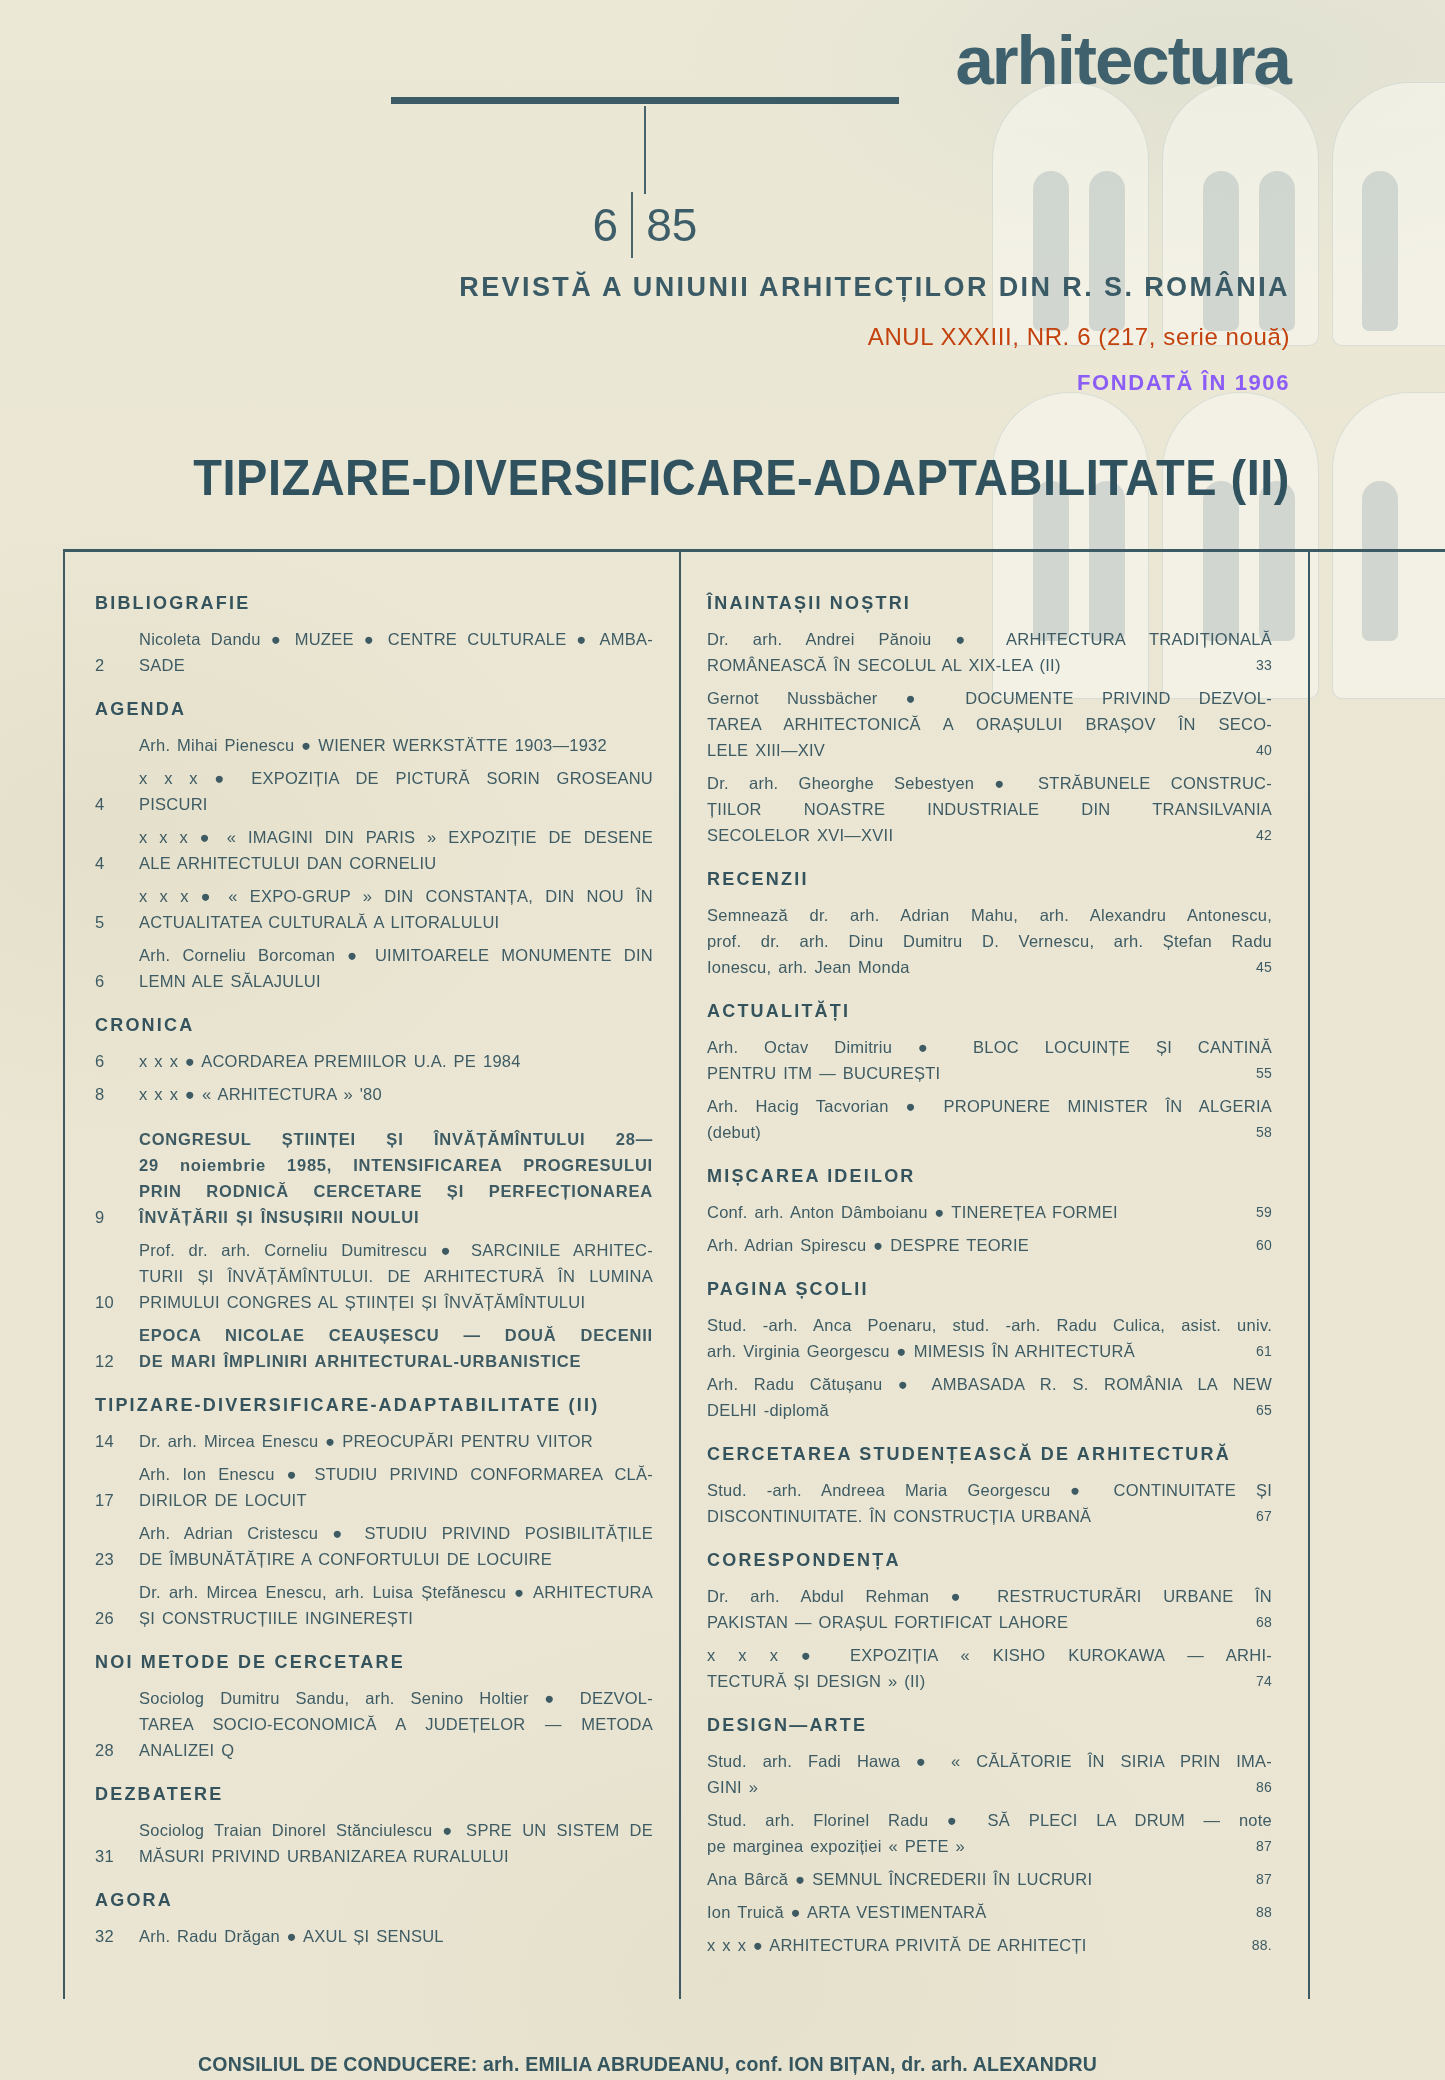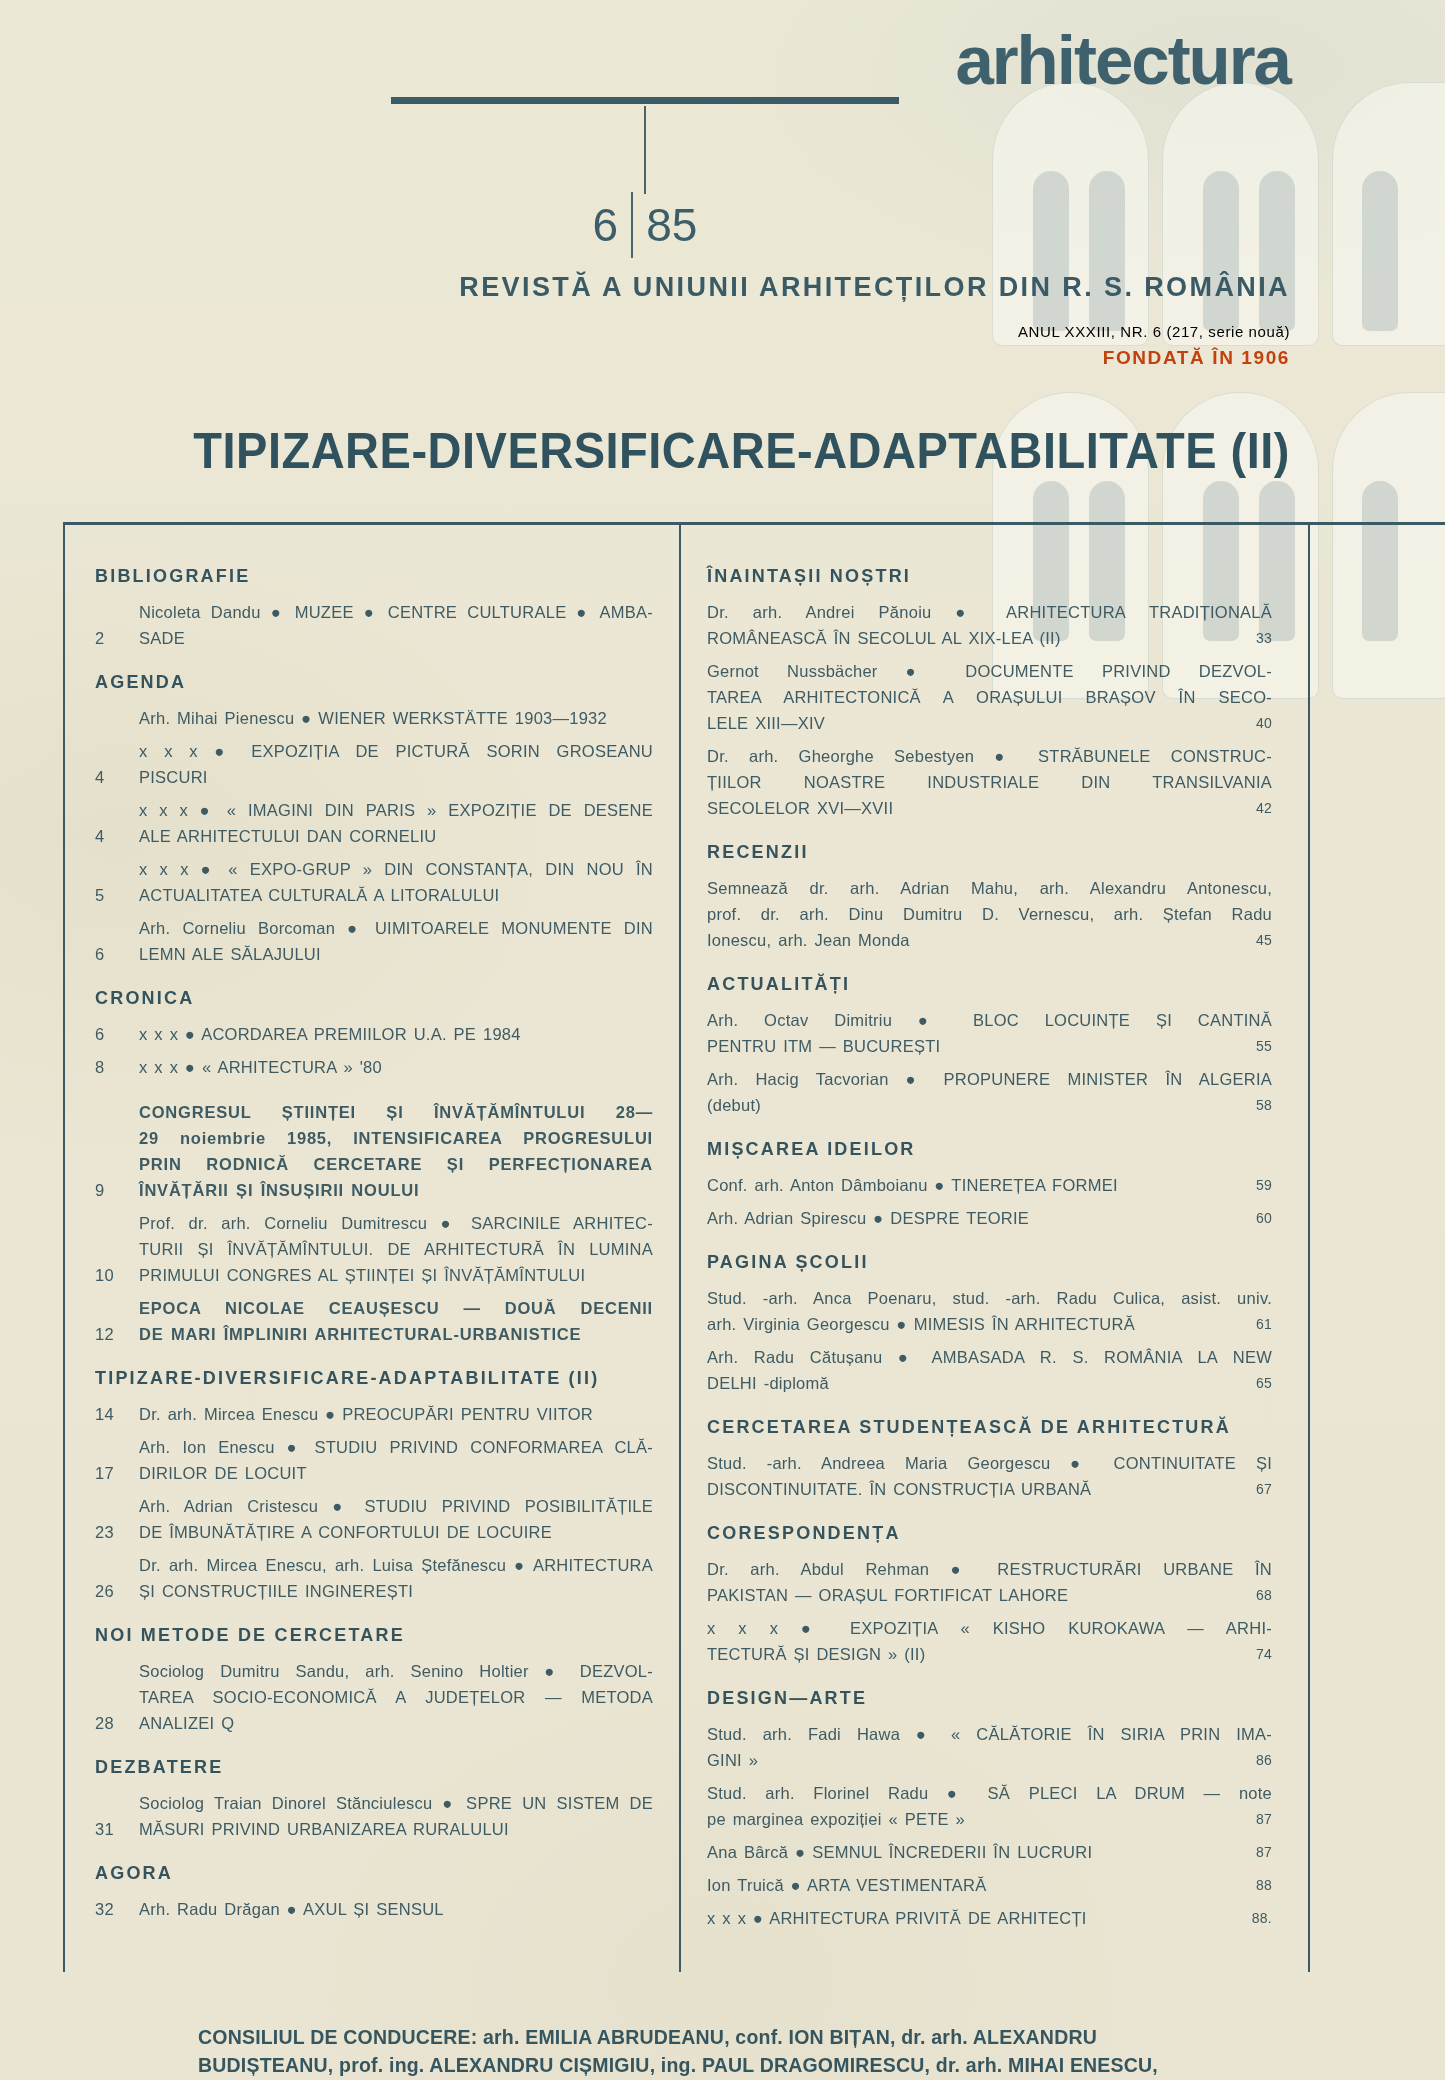--- a/index.html
+++ b/index.html
@@ -33,22 +33,22 @@
     display:inline-block;
     font-size:69px;font-weight:bold;letter-spacing:-2px;
     color:#3f616d;line-height:1;
   }
   .masthead-rule{width:508px;height:7px;background:#3b5b66;margin:2px auto 0 auto;}
   .stem{width:2px;height:88px;background:#48656e;margin:2px auto 0 auto;}
   .issue-row{display:flex;align-items:center;justify-content:center;margin-top:-2px;}
   .issue-num{font-size:46px;color:#3d5d68;line-height:1;padding:0 13px;}
   .issue-divider{width:2px;height:66px;background:#48656e;}
   .subtitle{margin-top:14px;font-size:27px;font-weight:bold;letter-spacing:2.4px;color:#3a5a65;}
-  .edition-line{margin-top:20px;font-size:15px;letter-spacing:0.6px;color:#000000;margin-left:31px;}
-  .founded-line{margin-top:7px;font-size:19px;font-weight:bold;letter-spacing:1.6px;color:#c2410c;}
+  .edition-line{margin-top:20px;font-size:24px;letter-spacing:0.6px;color:#c2410c;margin-left:31px;}
+  .founded-line{margin-top:19px;font-size:22px;font-weight:bold;letter-spacing:1.6px;color:#8b5cf6;}
   .main-title{
     margin-top:54px;font-size:47px;font-weight:bold;letter-spacing:0.5px;
     color:#2f525e;transform:scaleY(1.06);
   }
   
   .toc{
     position:relative;margin-left:63px;margin-top:44px;width:1382px;
     border-top:3px solid #3c5a63;
     display:flex;align-items:stretch;
   }

